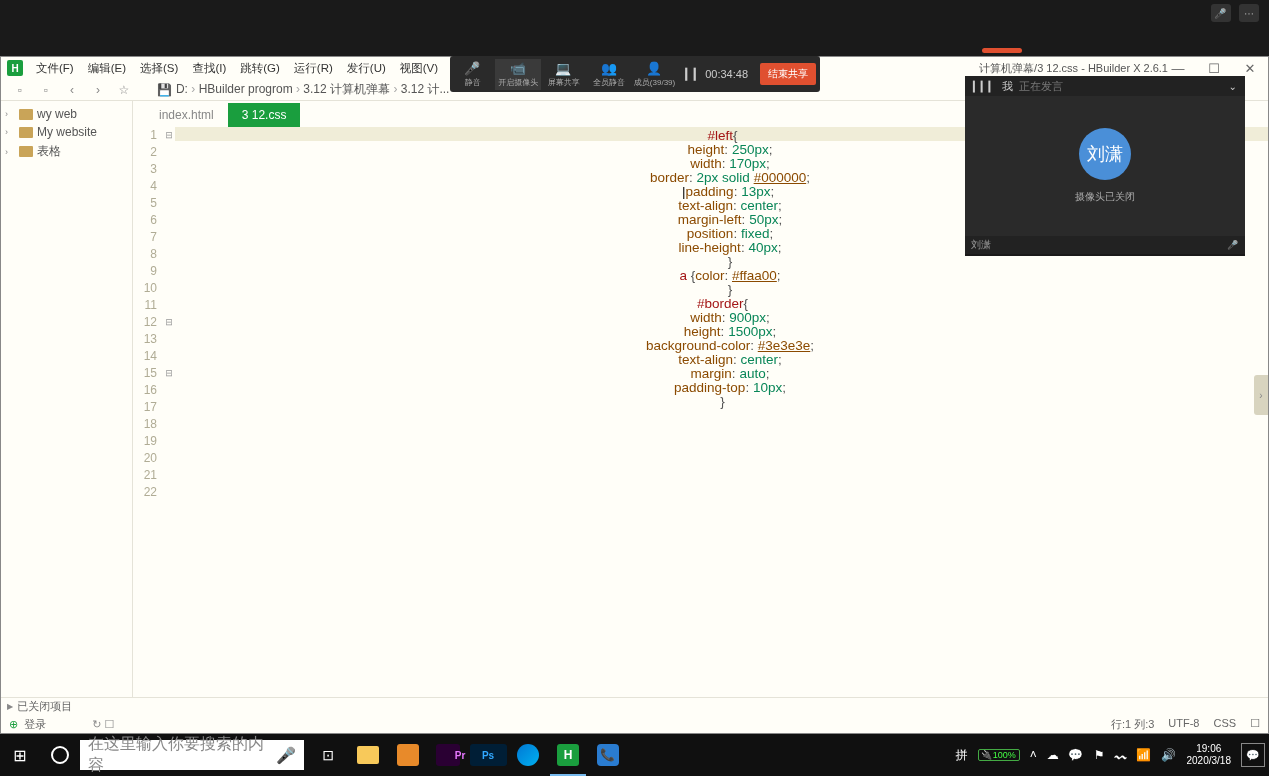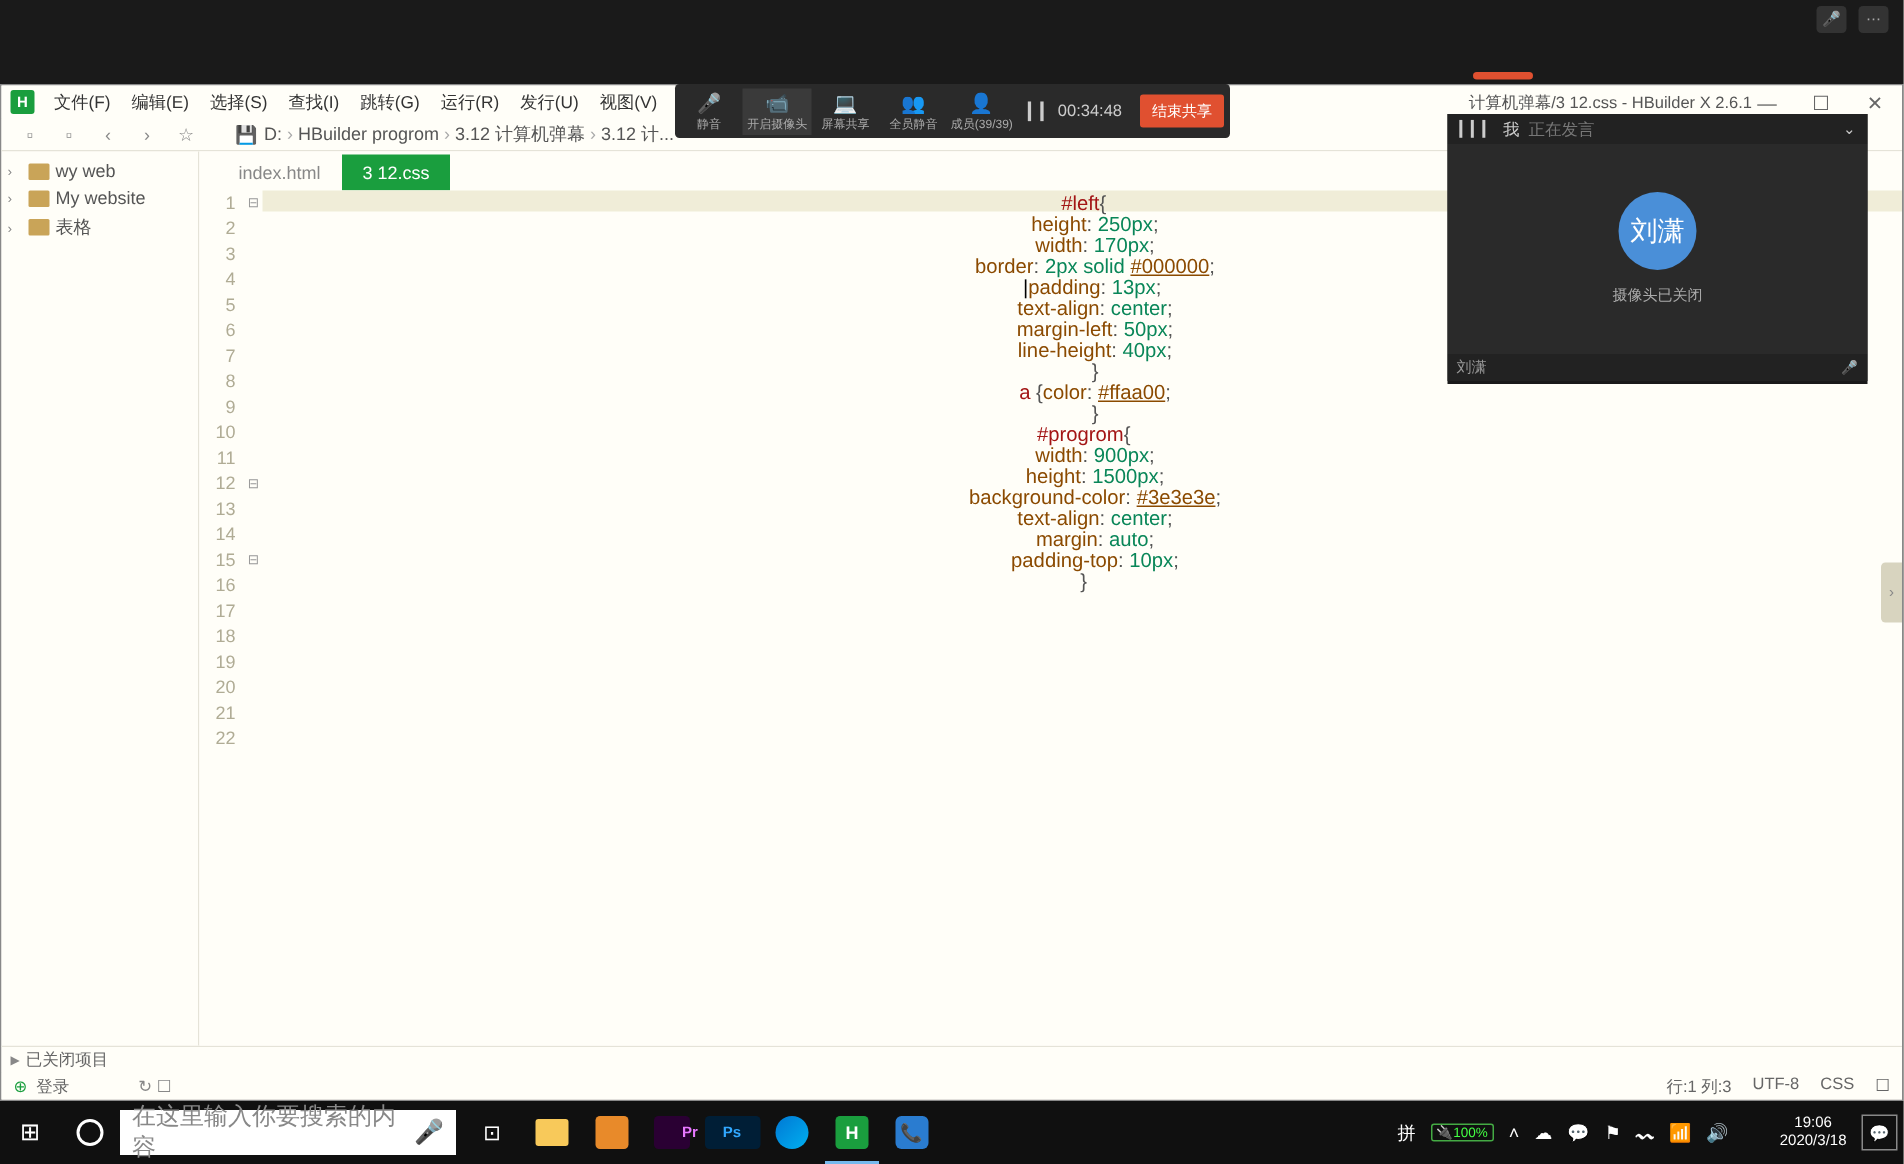--- a/index.html
+++ b/index.html
@@ -89,21 +89,21 @@
   .cortana { width: 40px; height: 42px; display: flex; align-items: center; justify-content: center; }
   .cortana-circle { width: 18px; height: 18px; border: 2px solid #fff; border-radius: 50%; }
   .search-box { width: 224px; height: 30px; background: #fff; display: flex; align-items: center; padding: 0 8px; font-size: 16px; color: #888; }
   .search-mic { margin-left: auto; color: #666; }
   .task-icons { display: flex; margin-left: 4px; gap: 0; }
   .task-icon { width: 40px; height: 42px; display: flex; align-items: center; justify-content: center; font-size: 14px; color: #fff; position: relative; }
   .task-icon.active::after { content: ''; position: absolute; bottom: 0; left: 2px; right: 2px; height: 2px; background: #76b9ed; }
   .tray { margin-left: auto; display: flex; align-items: center; gap: 10px; padding-right: 4px; color: #fff; font-size: 11px; }
   .tray-icon { font-size: 12px; }
   .battery { border: 1px solid #4a4; color: #4f4; padding: 0 3px; font-size: 9px; border-radius: 2px; }
-  .clock { text-align: center; line-height: 12px; font-size: 10px; margin-left: 24px; }
+  .clock { text-align: center; line-height: 12px; font-size: 10px; }
   .notif { width: 24px; height: 24px; border: 1px solid #888; display: flex; align-items: center; justify-content: center; }
   
   .ps-icon { width: 37px; height: 22px; background: #001e36; color: #31a8ff; display: flex; align-items: center; justify-content: center; font-size: 10px; font-weight: bold; border-radius: 3px; }
   .pr-icon { width: 22px; height: 22px; background: #2a0033; color: #e878ff; display: flex; align-items: center; justify-content: center; font-size: 10px; font-weight: bold; border-radius: 3px; padding-left: 24px; }
   .edge-icon { width: 22px; height: 22px; background: linear-gradient(135deg,#0078d4,#00b0f0); border-radius: 50%; }
   .folder-task { width: 22px; height: 18px; background: #f8c95a; border-radius: 2px; }
   .orange-task { width: 22px; height: 22px; background: #e88a2a; border-radius: 3px; }
   .h-task { width: 22px; height: 22px; background: #1a9e3e; color: #fff; display: flex; align-items: center; justify-content: center; font-weight: bold; font-size: 12px; border-radius: 3px; }
   .teams-task { width: 22px; height: 22px; background: #2a7cd0; border-radius: 4px; display: flex; align-items: center; justify-content: center; color: #fff; font-size: 12px; }
 </style>
@@ -226,25 +226,26 @@
             <div class="fold-mark"></div>
           </div>
         <div class="code-lines" id="lines">
             <div class="code-line hl"><span class="sel">#left</span><span class="punc">{</span></div>
             <div class="code-line"><span>    </span><span class="prop">height</span><span class="punc">: </span><span class="val">250px</span><span class="punc">;</span></div>
             <div class="code-line"><span>    </span><span class="prop">width</span><span class="punc">: </span><span class="val">170px</span><span class="punc">;</span></div>
             <div class="code-line"><span>    </span><span class="prop">border</span><span class="punc">: </span><span class="val">2px solid </span><span class="hex">#000000</span><span class="punc">;</span></div>
             <div class="code-line"><span>   |</span><span class="prop">padding</span><span class="punc">: </span><span class="val">13px</span><span class="punc">;</span></div>
             <div class="code-line"><span>    </span><span class="prop">text-align</span><span class="punc">: </span><span class="val">center</span><span class="punc">;</span></div>
             <div class="code-line"><span>    </span><span class="prop">margin-left</span><span class="punc">: </span><span class="val">50px</span><span class="punc">;</span></div>
+            <div class="code-line"><span>    </span><span class="prop">position</span><span class="punc">: </span><span class="val">fixed</span><span class="punc">;</span></div>
             <div class="code-line"><span>    </span><span class="prop">line-height</span><span class="punc">: </span><span class="val">40px</span><span class="punc">;</span></div>
             <div class="code-line"><span>    </span><span class="punc">}</span></div>
             <div class="code-line"><span>    </span><span class="sel">a </span><span class="punc">{</span><span class="prop">color</span><span class="punc">: </span><span class="hex">#ffaa00</span><span class="punc">;</span></div>
             <div class="code-line"><span>    </span><span class="punc">}</span></div>
-            <div class="code-line"><span class="sel">#progrom</span><span class="punc">{</span></div>
+            <div class="code-line"><span class="sel">#border</span><span class="punc">{</span></div>
             <div class="code-line"><span>    </span><span class="prop">width</span><span class="punc">: </span><span class="val">900px</span><span class="punc">;</span></div>
             <div class="code-line"><span>    </span><span class="prop">height</span><span class="punc">: </span><span class="val">1500px</span><span class="punc">;</span></div>
             <div class="code-line"><span>    </span><span class="prop">background-color</span><span class="punc">: </span><span class="hex">#3e3e3e</span><span class="punc">;</span></div>
             <div class="code-line"><span>    </span><span class="prop">text-align</span><span class="punc">: </span><span class="val">center</span><span class="punc">;</span></div>
             <div class="code-line"><span>    </span><span class="prop">margin</span><span class="punc">: </span><span class="val">auto</span><span class="punc">;</span></div>
             <div class="code-line"><span>    </span><span class="prop">padding-top</span><span class="punc">: </span><span class="val">10px</span><span class="punc">;</span></div>
             <div class="code-line"><span class="punc">}</span></div>
           </div>
       </div>
       <div class="side-handle">›</div>

